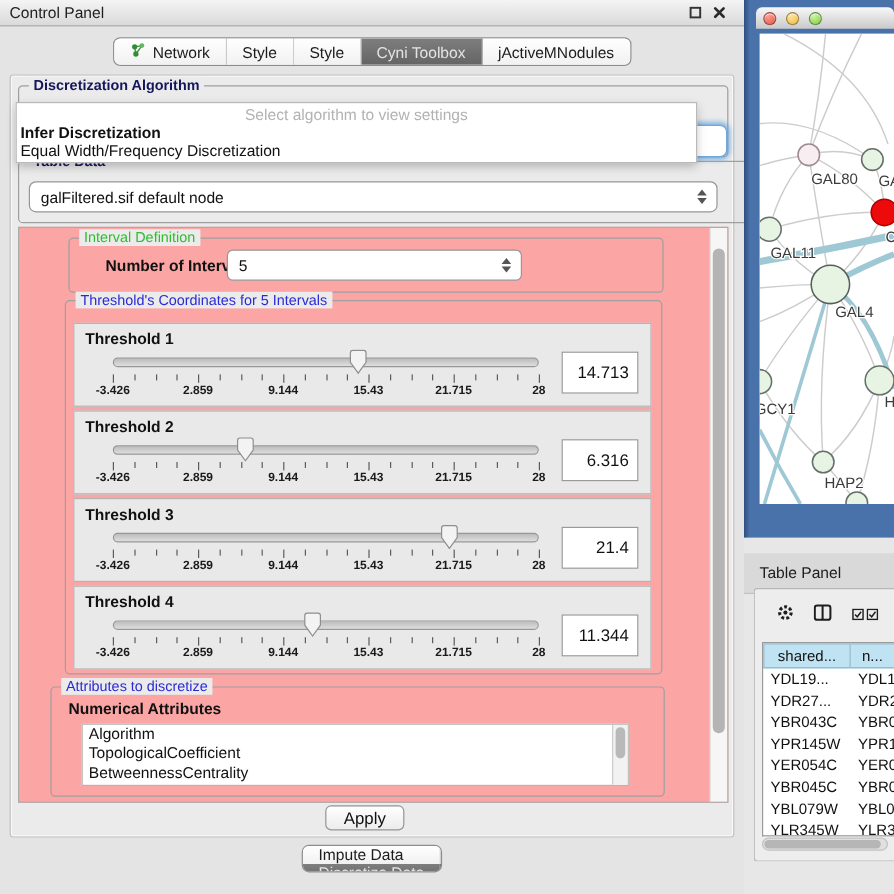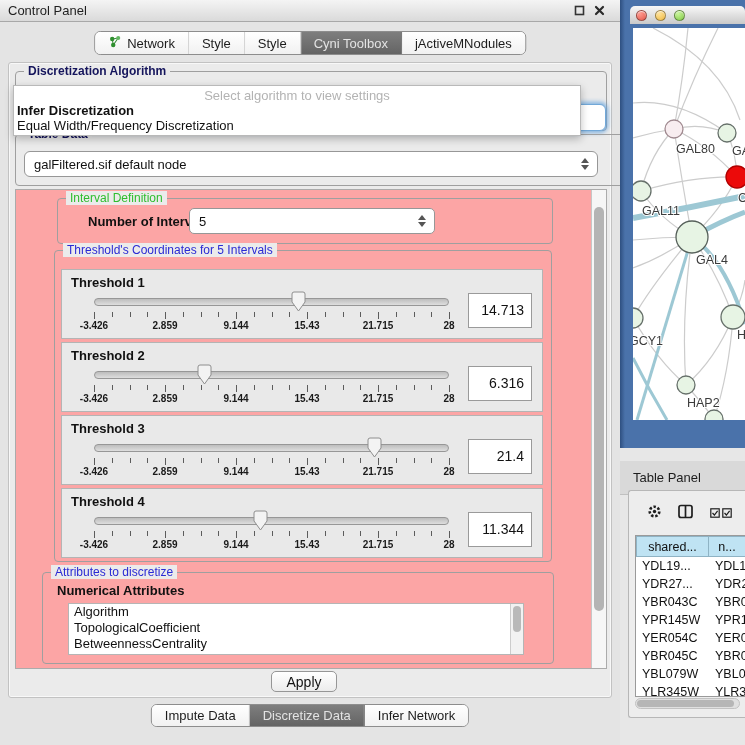--- a/index.html
+++ b/index.html
@@ -11,21 +11,21 @@
   .titlebar { position:absolute; left:0; top:0; width:620px; height:22px;
     background:linear-gradient(#f4f4f4,#dadada); border-bottom:1px solid #a8a8a8;
     display:flex; align-items:center; padding:0 8px; }
   .titlebar .title { font-size:13px; color:#1f1f1f; }
   .win-btns { margin-left:auto; display:flex; gap:7px; align-items:center; padding-right:6px; }
   .win-btn { width:13px; height:13px; display:flex; align-items:center; justify-content:center; cursor:default; }
 
   .tabstrip { position:absolute; display:flex; border:1px solid #8d8d8d; border-radius:6px;
     overflow:hidden; background:#fff; height:24px; }
   #top-tabs { top:31px; left:50%; transform:translateX(-50%); }
-  #bottom-tabs { top:704px; left:50%; transform:translateX(-50%); height:23px; }
+  #bottom-tabs { top:704px; left:50%; transform:translateX(-50%); height:23px;flex-direction:column; }
   .tab { display:flex; align-items:center; gap:5px; padding:0 13px; font-size:13px; color:#1c1c1c;
     background:linear-gradient(#ffffff,#f1f1f1); border-right:1px solid #c9c9c9; white-space:nowrap; }
   .tab:last-child { border-right:none; }
   .tab.selected { background:linear-gradient(#7e7e7e,#646464); color:#e3e3e3; border-right:1px solid #5c5c5c; }
 
   .content { position:absolute; left:8px; top:62px; width:604px; height:636px;
     background:#ebebeb; border:1px solid #c2c2c2; border-radius:3px;
     box-shadow:inset 0 0 0 1px rgba(255,255,255,.65); }
 
   .group { position:absolute; border:1px solid #9f9f9f; border-radius:4px; }

